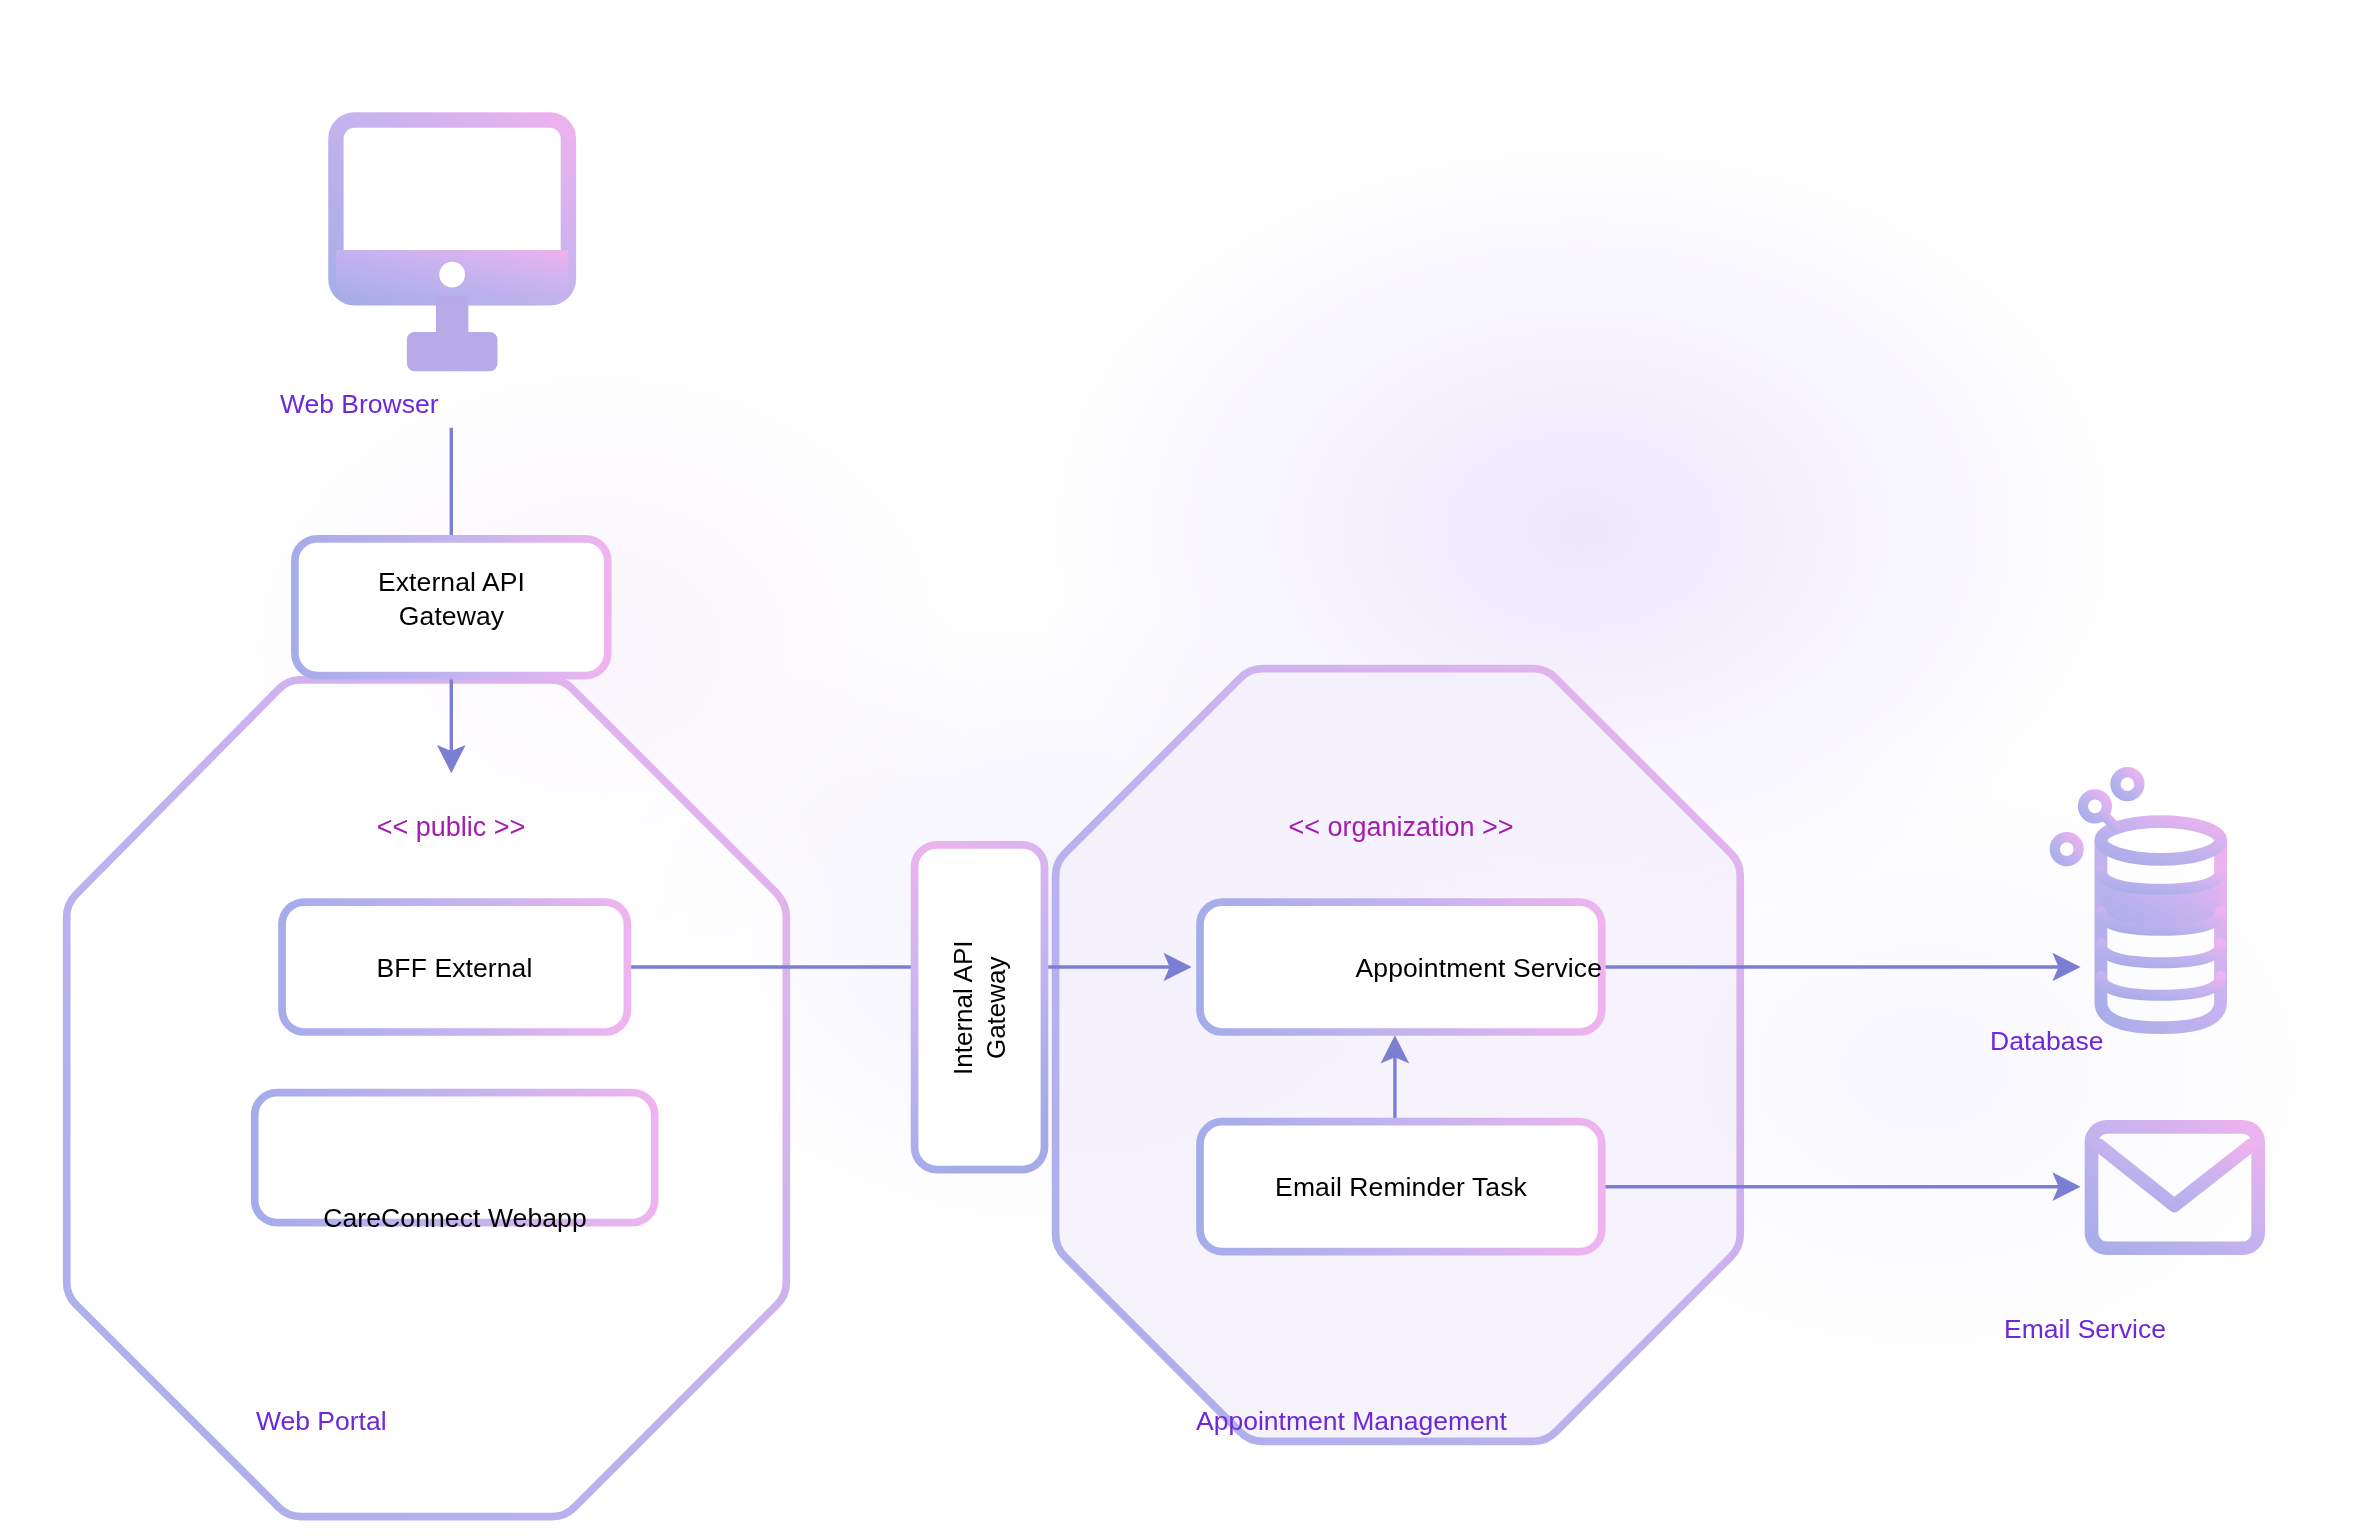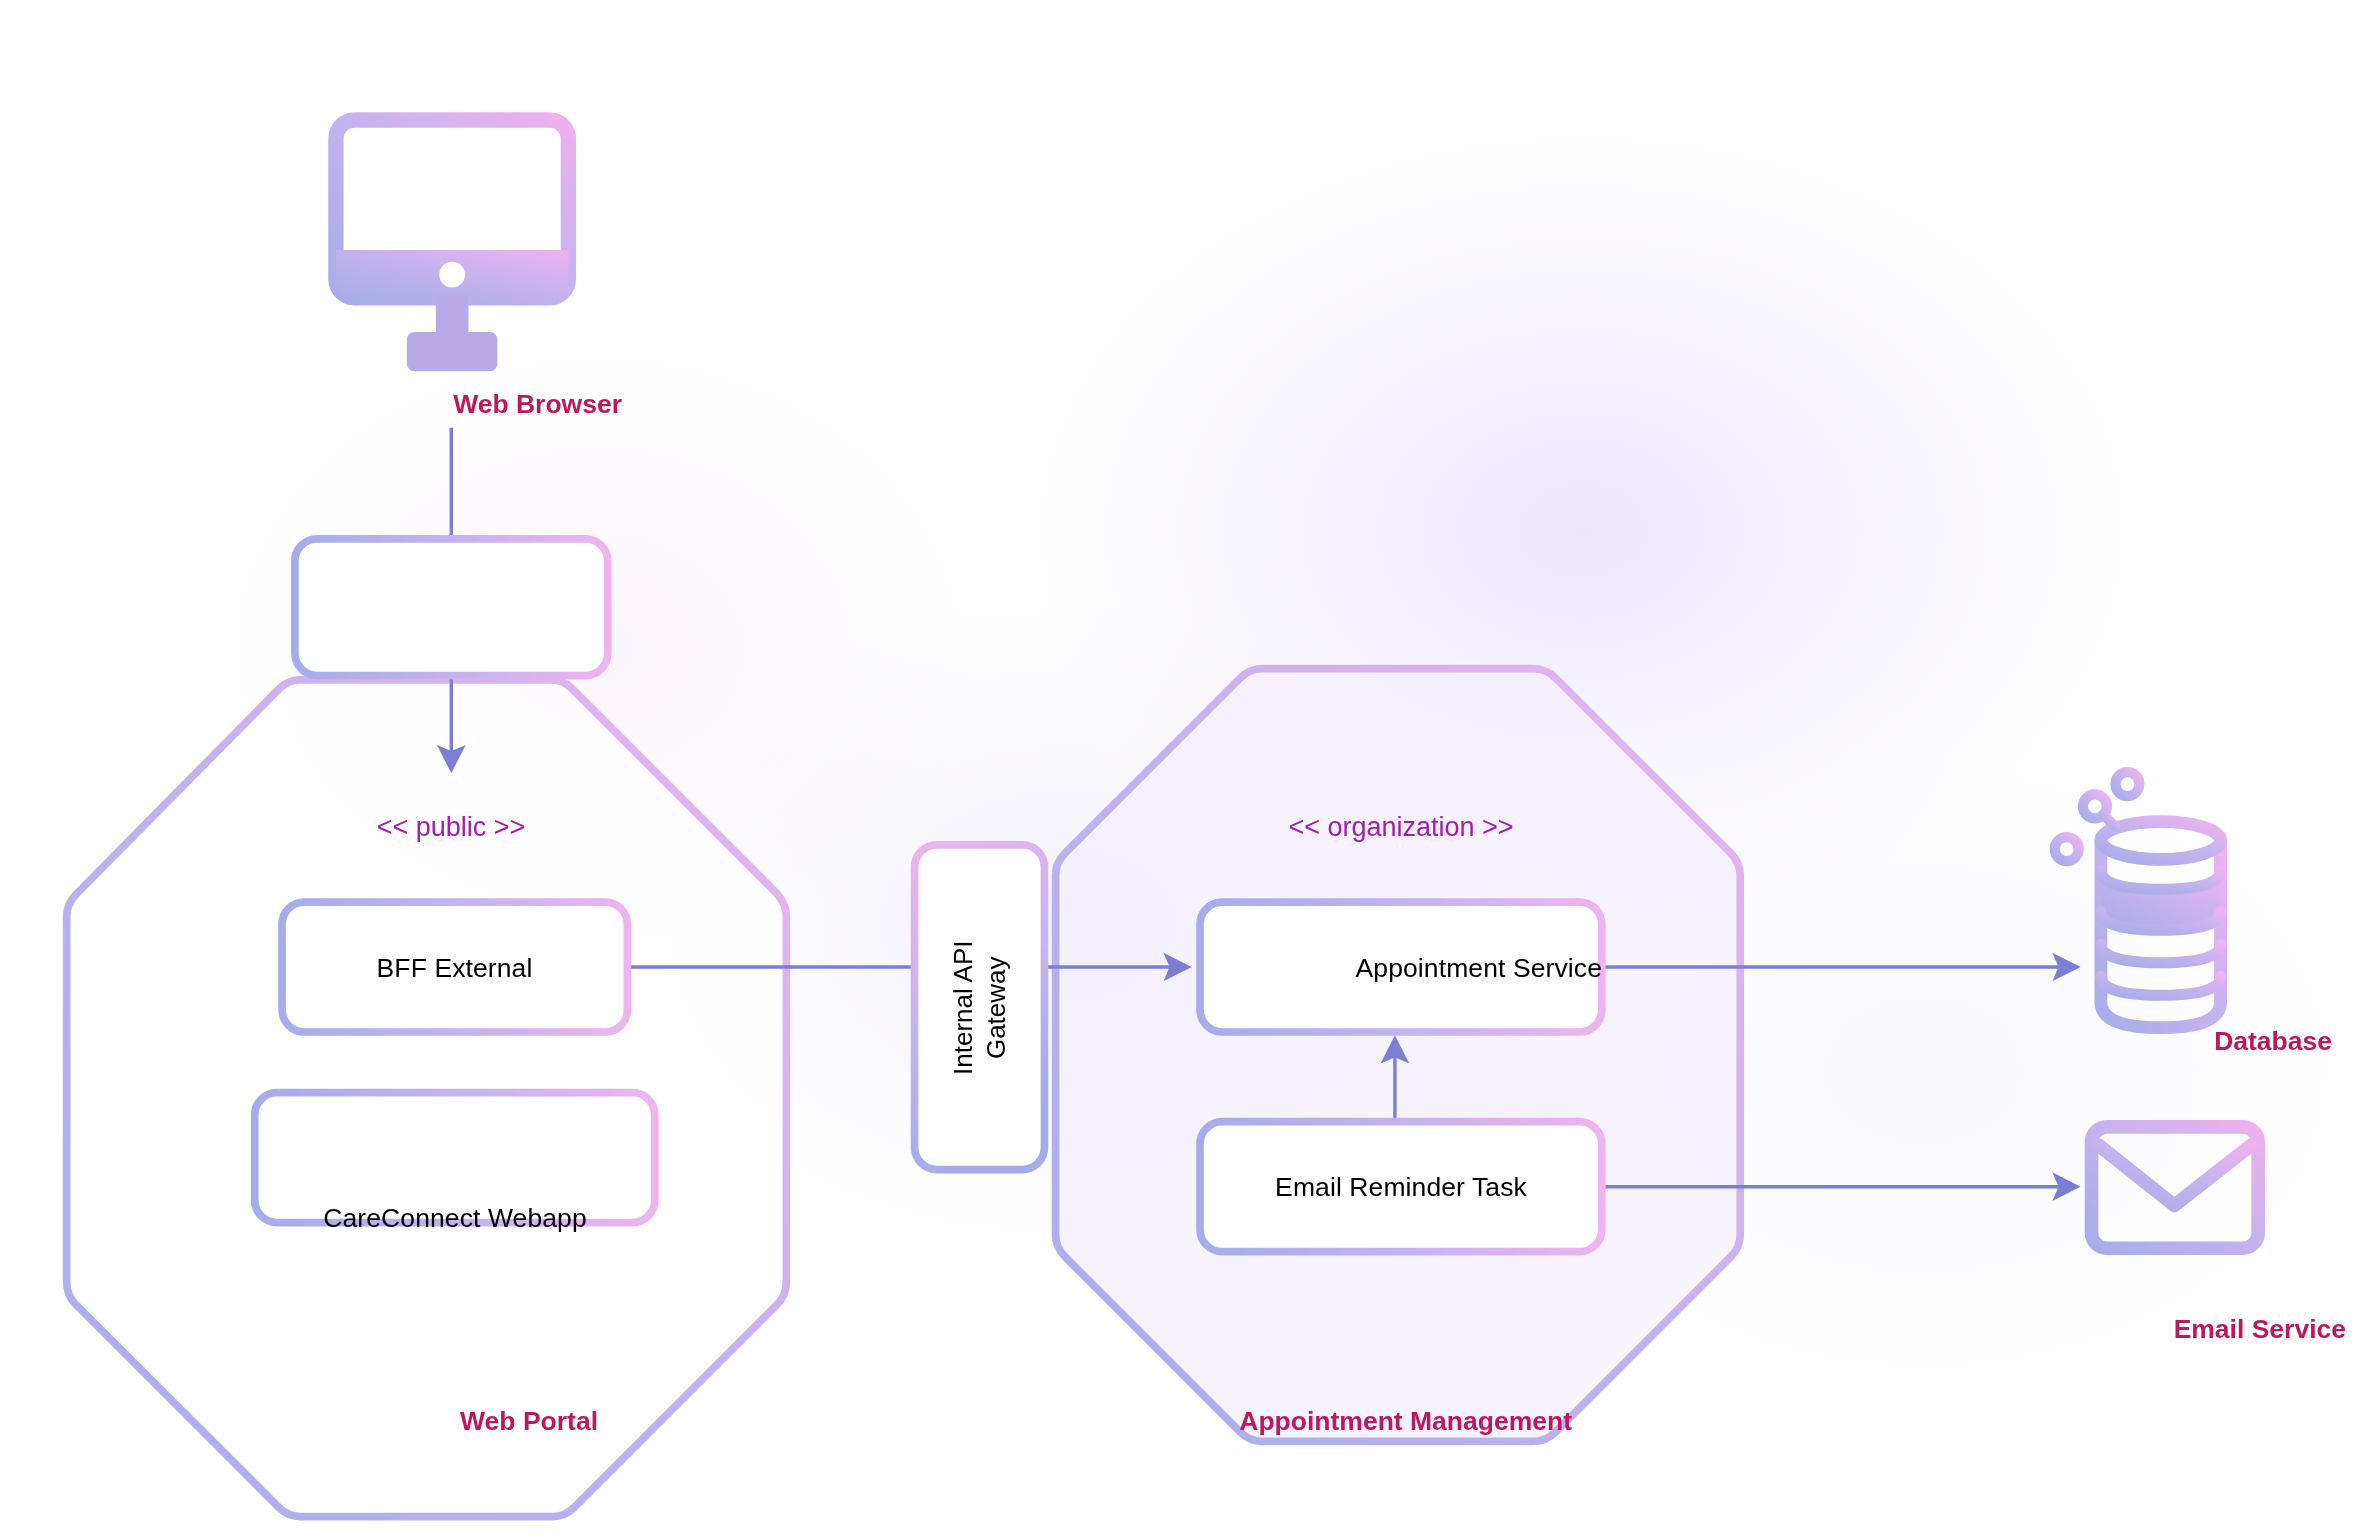--- a/index.html
+++ b/index.html
@@ -26,25 +26,24 @@
     position:absolute;
     color:#000000;
     font-size:26.5px;
     letter-spacing:0.1px;
     text-align:center;
     line-height:1.30;
     white-space:pre-line;
   }
   .caption{
     position:absolute;
-    color:#be185d;
+    color:#6d28d9;
     font-size:26.5px;
-    text-align:right;
+    text-align:left;
     white-space:nowrap;
-    font-weight:bold;
   }
   .stereotype{
     position:absolute;
     color:#a21caf;
     font-size:27px;
     text-align:center;
     white-space:nowrap;
   }
   .vert-label{
     position:absolute;
@@ -168,20 +167,22 @@
       <rect x="330" y="1055" width="404" height="152" rx="26" ry="26" fill="#ffffff" stroke="url(#gradH)" stroke-width="9"></rect>
       <rect x="298" y="1278" width="468" height="152" rx="26" ry="26" fill="#ffffff" stroke="url(#gradH)" stroke-width="9"></rect>
       <rect x="1070" y="988" width="152" height="380" rx="26" ry="26" fill="#ffffff" stroke="url(#gradV)" stroke-width="9"></rect>
       <rect x="1404" y="1055" width="470" height="152" rx="26" ry="26" fill="#ffffff" stroke="url(#gradH)" stroke-width="9"></rect>
       <rect x="1404" y="1312" width="470" height="152" rx="26" ry="26" fill="#ffffff" stroke="url(#gradH)" stroke-width="9"></rect>
     </g>
   </svg>
 
   <div class="caption" style="left:280px;top:389px;width:342px;">Web Browser</div>
 
+  <div class="node-label" style="left:295px;top:565px;width:313px;">External API
+Gateway</div>
 
   <div class="stereotype" style="left:280px;top:812px;width:342px;">&lt;&lt; public &gt;&gt;</div>
 
   <div class="node-label" style="left:282px;top:951px;width:345px;">BFF External</div>
 
   <div class="node-label" style="left:255px;top:1201px;width:400px;">CareConnect Webapp</div>
 
   <div class="caption" style="left:256px;top:1406px;width:342px;">Web Portal</div>
 
   <div class="vert-label" style="left:843px;top:975px;width:274px;transform:rotate(-90deg);">Internal API

